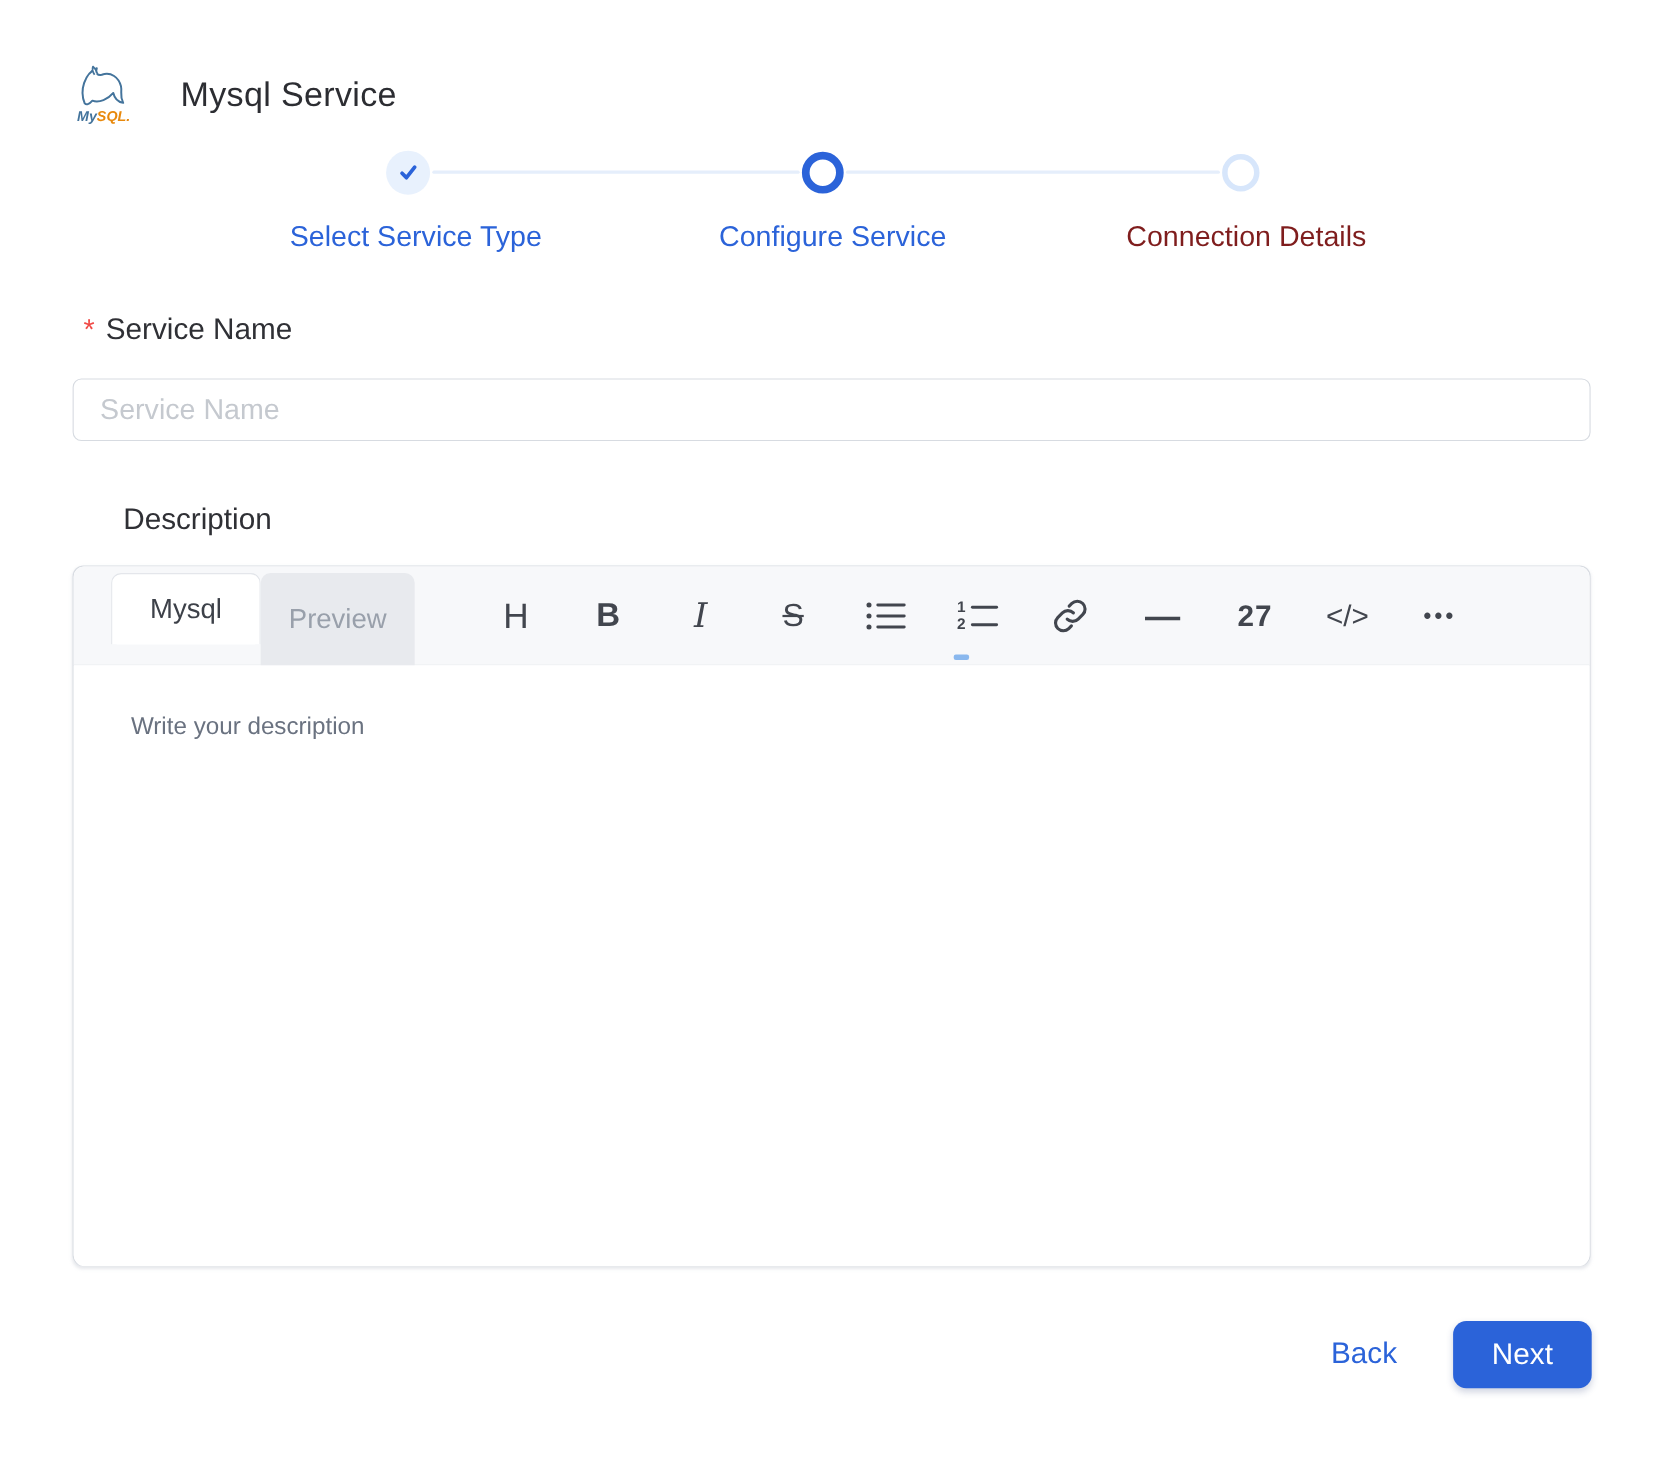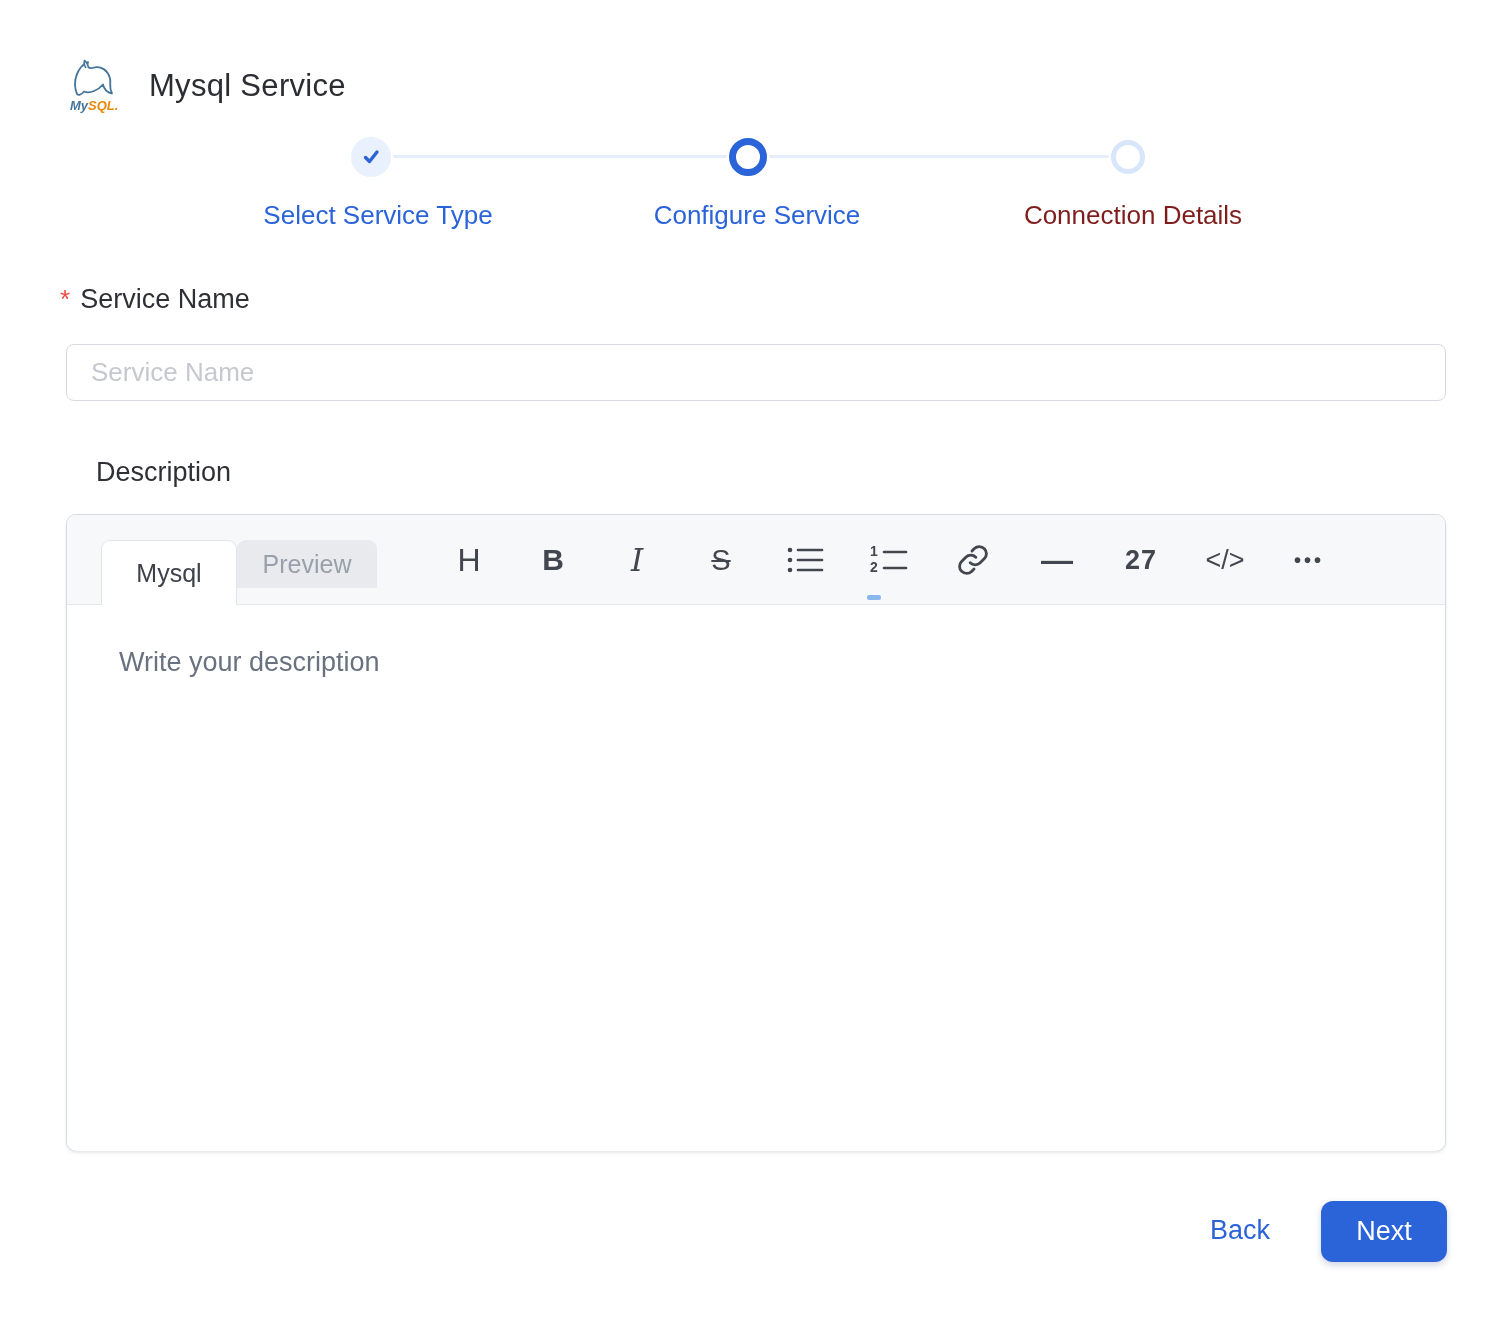--- a/index.html
+++ b/index.html
@@ -3,64 +3,64 @@
 <meta charset="utf-8">
 <style>
   * { margin:0; padding:0; box-sizing:border-box; }
   html,body { background:#ffffff; }
   body { font-family:"Liberation Sans", sans-serif; }
   .page { position:relative; width:1504px; height:1326px; background:#ffffff; overflow:hidden; }
 
   
   .brand { position:absolute; top:54px; left:60px; display:flex; align-items:center; }
   .brand-logo { width:64px; height:64px; flex:0 0 auto; }
-  .page-title { margin-left:25px; font-size:31px; font-weight:500; color:#2c2d32; letter-spacing:0.3px; }
+  .page-title { margin-left:40px; font-size:31px; font-weight:500; color:#2c2d32; letter-spacing:0.3px; }
 
   
   .stepper { position:absolute; top:137px; left:0; width:1212px; height:110px; }
   .connector { position:absolute; top:18px; height:3px; background:#e5eefb; border-radius:2px; }
   .connector.c1 { left:393px; width:334px; }
   .connector.c2 { left:769px; width:340px; }
   .step-circle { position:absolute; border-radius:50%; }
   .step-circle.done { left:351px; top:0; width:40px; height:40px; background:#e8f1fd; display:flex; align-items:center; justify-content:center; }
   .step-circle.active { left:729px; top:1px; width:38px; height:38px; background:#ffffff; border:7px solid #2b63d9; }
   .step-circle.todo { left:1111px; top:3px; width:34px; height:34px; background:#ffffff; border:5px solid #d7e6fb; }
   .step-label { position:absolute; top:63px; transform:translateX(-50%); font-size:26px; font-weight:500; white-space:nowrap; }
   .step-label.l1 { left:378px; color:#2b63d9; }
   .step-label.l2 { left:757px; color:#2b63d9; }
   .step-label.l3 { left:1133px; color:#7f1d1d; }
 
   
-  .field-label { position:absolute; left:60px; font-size:27px; font-weight:500; color:#2f3035; }
+  .field-label { position:absolute; left:76px; font-size:27px; font-weight:500; color:#2f3035; }
   .label-service { top:284px; }
   .required-mark { color:#f04a46; margin-right:10px; font-size:26px; }
   .text-input { position:absolute; left:66px; top:344px; width:1380px; height:57px; border:1px solid #d7dbe1; border-radius:8px; padding:0 24px; font-size:26px; color:#374151; outline:none; font-family:"Liberation Sans", sans-serif; background:#fff; }
   .text-input::placeholder { color:#c5c9cf; }
   .label-description { top:457px;margin-left:36px; }
 
   
   .editor { position:absolute; left:66px; top:514px; width:1380px; height:637px; border:1px solid #d8dce2; border-radius:10px; background:#ffffff; box-shadow:0 2px 3px rgba(165,173,188,0.28); }
   .editor-header { position:relative; height:90px; background:#f7f8fa; border-bottom:1px solid #e4e7ec; border-radius:10px 10px 0 0; }
   .tabs { position:absolute; left:34px; bottom:-1px; display:flex; }
-  .tab { height:48px; display:flex; align-items:center; justify-content:center; font-size:25px; border-radius:9px 9px 0 0; cursor:pointer; }
+  .tab { height:84px; display:flex; align-items:center; justify-content:center; font-size:25px; border-radius:9px 9px 0 0; cursor:pointer; }
   .tab.active { width:136px; height:65px; background:#ffffff; border:1px solid #e1e4e9; border-bottom:none; color:#3d4149; font-weight:500; }
   .tab.inactive { width:140px; background:#e8eaee; color:#99a0ab; font-weight:500; }
   .toolbar { position:absolute; left:382px; top:22px; display:flex; align-items:center; gap:44px; color:#42464e; }
   .tb-btn { width:40px; height:46px; display:flex; align-items:center; justify-content:center; cursor:pointer; color:#42464e; background:none; border:none; font-family:"Liberation Sans", sans-serif; }
   .tb-heading { font-size:32px; font-weight:400; }
   .tb-bold { font-size:30px; font-weight:800; }
   .tb-italic { font-family:"DejaVu Serif", serif; font-style:italic; font-size:31px; font-weight:500; }
   .tb-strike { font-size:29px; text-decoration:line-through; }
   .tb-hr { font-size:32px; font-weight:600; }
   .tb-quote { font-size:27px; font-weight:700; letter-spacing:1px; }
   .tb-code { font-size:27px; font-weight:500; }
   .tb-more { font-size:20px; font-weight:700; letter-spacing:3px; }
   .tooltip-artifact { position:absolute; left:800px; top:80px; width:14px; height:5px; background:#66a3ea; border-radius:2px; opacity:0.75; }
   .editor-body { position:relative; height:546px; border-radius:0 0 10px 10px; background:#ffffff; }
-  .editor-textarea { width:100%; height:100%; border:none; resize:none; outline:none; background:transparent; padding:42px 52px; font-size:27px; color:#374151; font-family:"Liberation Sans", sans-serif; border-radius:0 0 10px 10px; }
+  .editor-textarea { width:100%; height:100%; border:none; resize:none; outline:none; background:transparent; padding:42px 52px; font-size:22px; color:#374151; font-family:"Liberation Sans", sans-serif; border-radius:0 0 10px 10px; }
   .editor-textarea::placeholder { color:#6a7280; }
 
   
   .back-link { position:absolute; left:1192px; top:1215px; width:96px; text-align:center; font-size:27px; color:#2b63d9; cursor:pointer; background:none; border:none; font-family:"Liberation Sans", sans-serif; }
   .next-btn { position:absolute; left:1321px; top:1201px; width:126px; height:61px; background:#2b63d9; color:#ffffff; font-size:27px; border:none; border-radius:12px; cursor:pointer; box-shadow:0 3px 7px rgba(40,60,120,0.22); font-family:"Liberation Sans", sans-serif; }
 </style>
 </head>
 <body>
 
 <div class="page">

